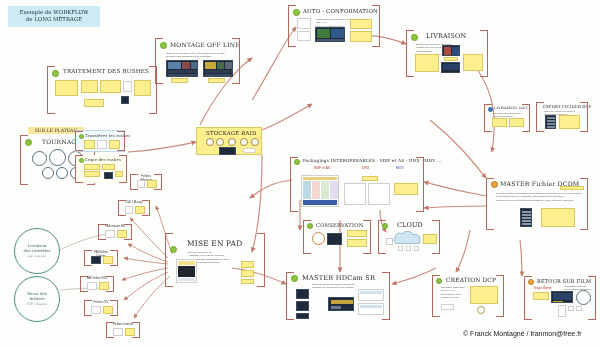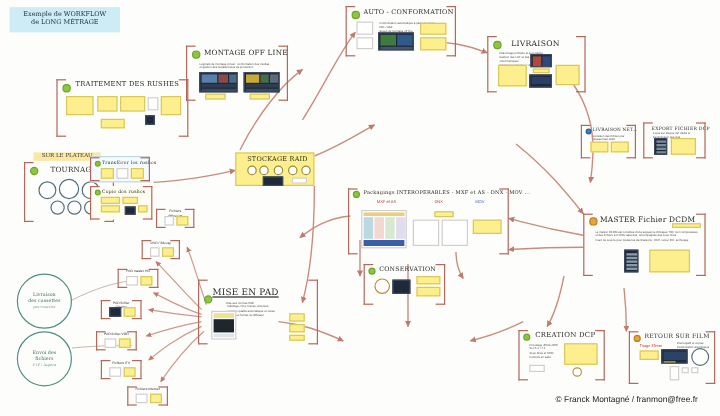--- a/index.html
+++ b/index.html
@@ -252,35 +252,65 @@
 
   <div class="node brk" style="left:303px;top:220px;width:68px;height:34px;">
     <div class="bullet" style="left:4px;top:3px;width:4px;height:4px;"></div>
     <div class="hdr" style="position:absolute;left:13px;top:1.5px;font-size:5.2px;">CONSERVATION</div>
     <div class="cam" style="left:9px;top:12px;width:13px;height:13px;border-color:#c08a3a;"></div>
     <div class="shot" style="left:24px;top:13px;width:15px;height:12px;"></div>
     <div class="y" style="left:44px;top:10px;width:20px;height:7px;"></div>
     <div class="y" style="left:44px;top:19px;width:20px;height:8px;"></div>
   </div>
 
+  <div class="node brk" style="left:378px;top:220px;width:62px;height:34px;">
+    <div class="bullet" style="left:4px;top:3px;width:4px;height:4px;"></div>
+    <div class="hdr" style="position:absolute;left:19px;top:1px;font-size:6.4px;">CLOUD</div>
+    <svg class="cloud" viewBox="0 0 40 20" style="left:14px;top:10px;width:32px;height:16px;">
+      <path d="M8,17 C3,17 1,13 4,10 C3,5 9,2 13,5 C16,0 25,1 26,6 C32,4 37,9 34,13 C37,15 35,17 31,17 Z" fill="#cfe6f2" stroke="#7fa9c4" stroke-width="1"></path>
+    </svg>
+    <div class="w" style="left:20px;top:26px;width:5px;height:5px;"></div>
+    <div class="w" style="left:28px;top:26px;width:5px;height:5px;"></div>
+    <div class="w" style="left:36px;top:26px;width:5px;height:5px;"></div>
+    <div class="y" style="left:45px;top:14px;width:14px;height:10px;"></div>
+    <div class="w" style="left:8px;top:18px;width:7px;height:7px;"></div>
+  </div>
 
   <div class="node brk" style="left:165px;top:233px;width:100px;height:54px;">
     <div class="bullet" style="left:5px;top:13px;width:5px;height:5px;"></div>
-    <div class="hdr" style="position:absolute;left:12px;top:6px;font-size:7.4px;text-decoration:underline;">MISE EN PAD</div>
+    <div class="hdr" style="position:absolute;left:22px;top:6px;font-size:7.4px;">MISE EN PAD</div>
     <div class="tiny" style="position:absolute;left:23px;top:18px;width:50px;">Mise aux normes PAD<br>- habillage, mire, barres, amorces<br>- contrôle qualité automatique et visuel<br>- export au format du diffuseur</div>
     <div class="w" style="left:11px;top:26px;width:21px;height:24px;">
       <div style="position:absolute;left:1px;top:1px;right:1px;height:4px;background:#f2e08a;"></div>
       <div style="position:absolute;left:1px;top:6px;right:1px;height:11px;background:#20262e;"></div>
       <div style="position:absolute;left:1px;top:18px;right:1px;bottom:1px;background:#dfe4e8;"></div>
     </div>
     <div class="y" style="left:76px;top:28px;width:13px;height:7px;"></div>
     <div class="y" style="left:76px;top:37px;width:13px;height:7px;"></div>
     <div class="y" style="left:76px;top:46px;width:13px;height:5px;"></div>
   </div>
 
+  <div class="node brk" style="left:286px;top:272px;width:104px;height:48px;">
+    <div class="bullet" style="left:5px;top:3px;width:4.6px;height:4.6px;"></div>
+    <div class="hdr" style="position:absolute;left:16px;top:1.5px;font-size:6.6px;">MASTER HDCam SR</div>
+    <div class="tiny" style="position:absolute;left:26px;top:11px;width:52px;">Report du master sur bande HDCam SR<br>Livraison aux diffuseurs et aux chaînes</div>
+    <div class="shot" style="left:10px;top:17px;width:13px;height:10px;"></div>
+    <div class="shot" style="left:10px;top:29px;width:13px;height:10px;"></div>
+    <div class="shot" style="left:10px;top:41px;width:13px;height:6px;"></div>
+    <div class="shot" style="left:42px;top:25px;width:26px;height:14px;">
+      <i style="left:2px;top:2px;width:22px;height:4px;background:#c8a23a;"></i>
+      <i style="left:2px;top:8px;width:10px;height:3px;background:#6a7a8a;"></i>
+    </div>
+    <div class="w" style="left:72px;top:17px;width:26px;height:12px;">
+      <div style="position:absolute;left:1px;top:1px;right:1px;height:3px;background:#cfe0ee;"></div>
+    </div>
+    <div class="w" style="left:72px;top:31px;width:26px;height:12px;">
+      <div style="position:absolute;left:1px;top:1px;right:1px;height:3px;background:#cfe0ee;"></div>
+    </div>
+  </div>
 
   <div class="node brk" style="left:432px;top:275px;width:72px;height:42px;">
     <div class="bullet" style="left:4px;top:3px;width:4.2px;height:4.2px;"></div>
     <div class="hdr" style="position:absolute;left:14px;top:1.5px;font-size:5.8px;">CREATION DCP</div>
     <div class="tiny" style="position:absolute;left:9px;top:11px;width:28px;">Encodage JPEG 2000<br>Son 5.1 / 7.1<br>Sous-titres et KDM<br>Contrôle en salle</div>
     <div class="y" style="left:38px;top:11px;width:28px;height:18px;"></div>
     <div class="w" style="left:9px;top:29px;width:13px;height:6px;"></div>
     <div class="cam" style="left:45px;top:31px;width:8px;height:8px;border-color:#b09a4a;"></div>
   </div>
 

